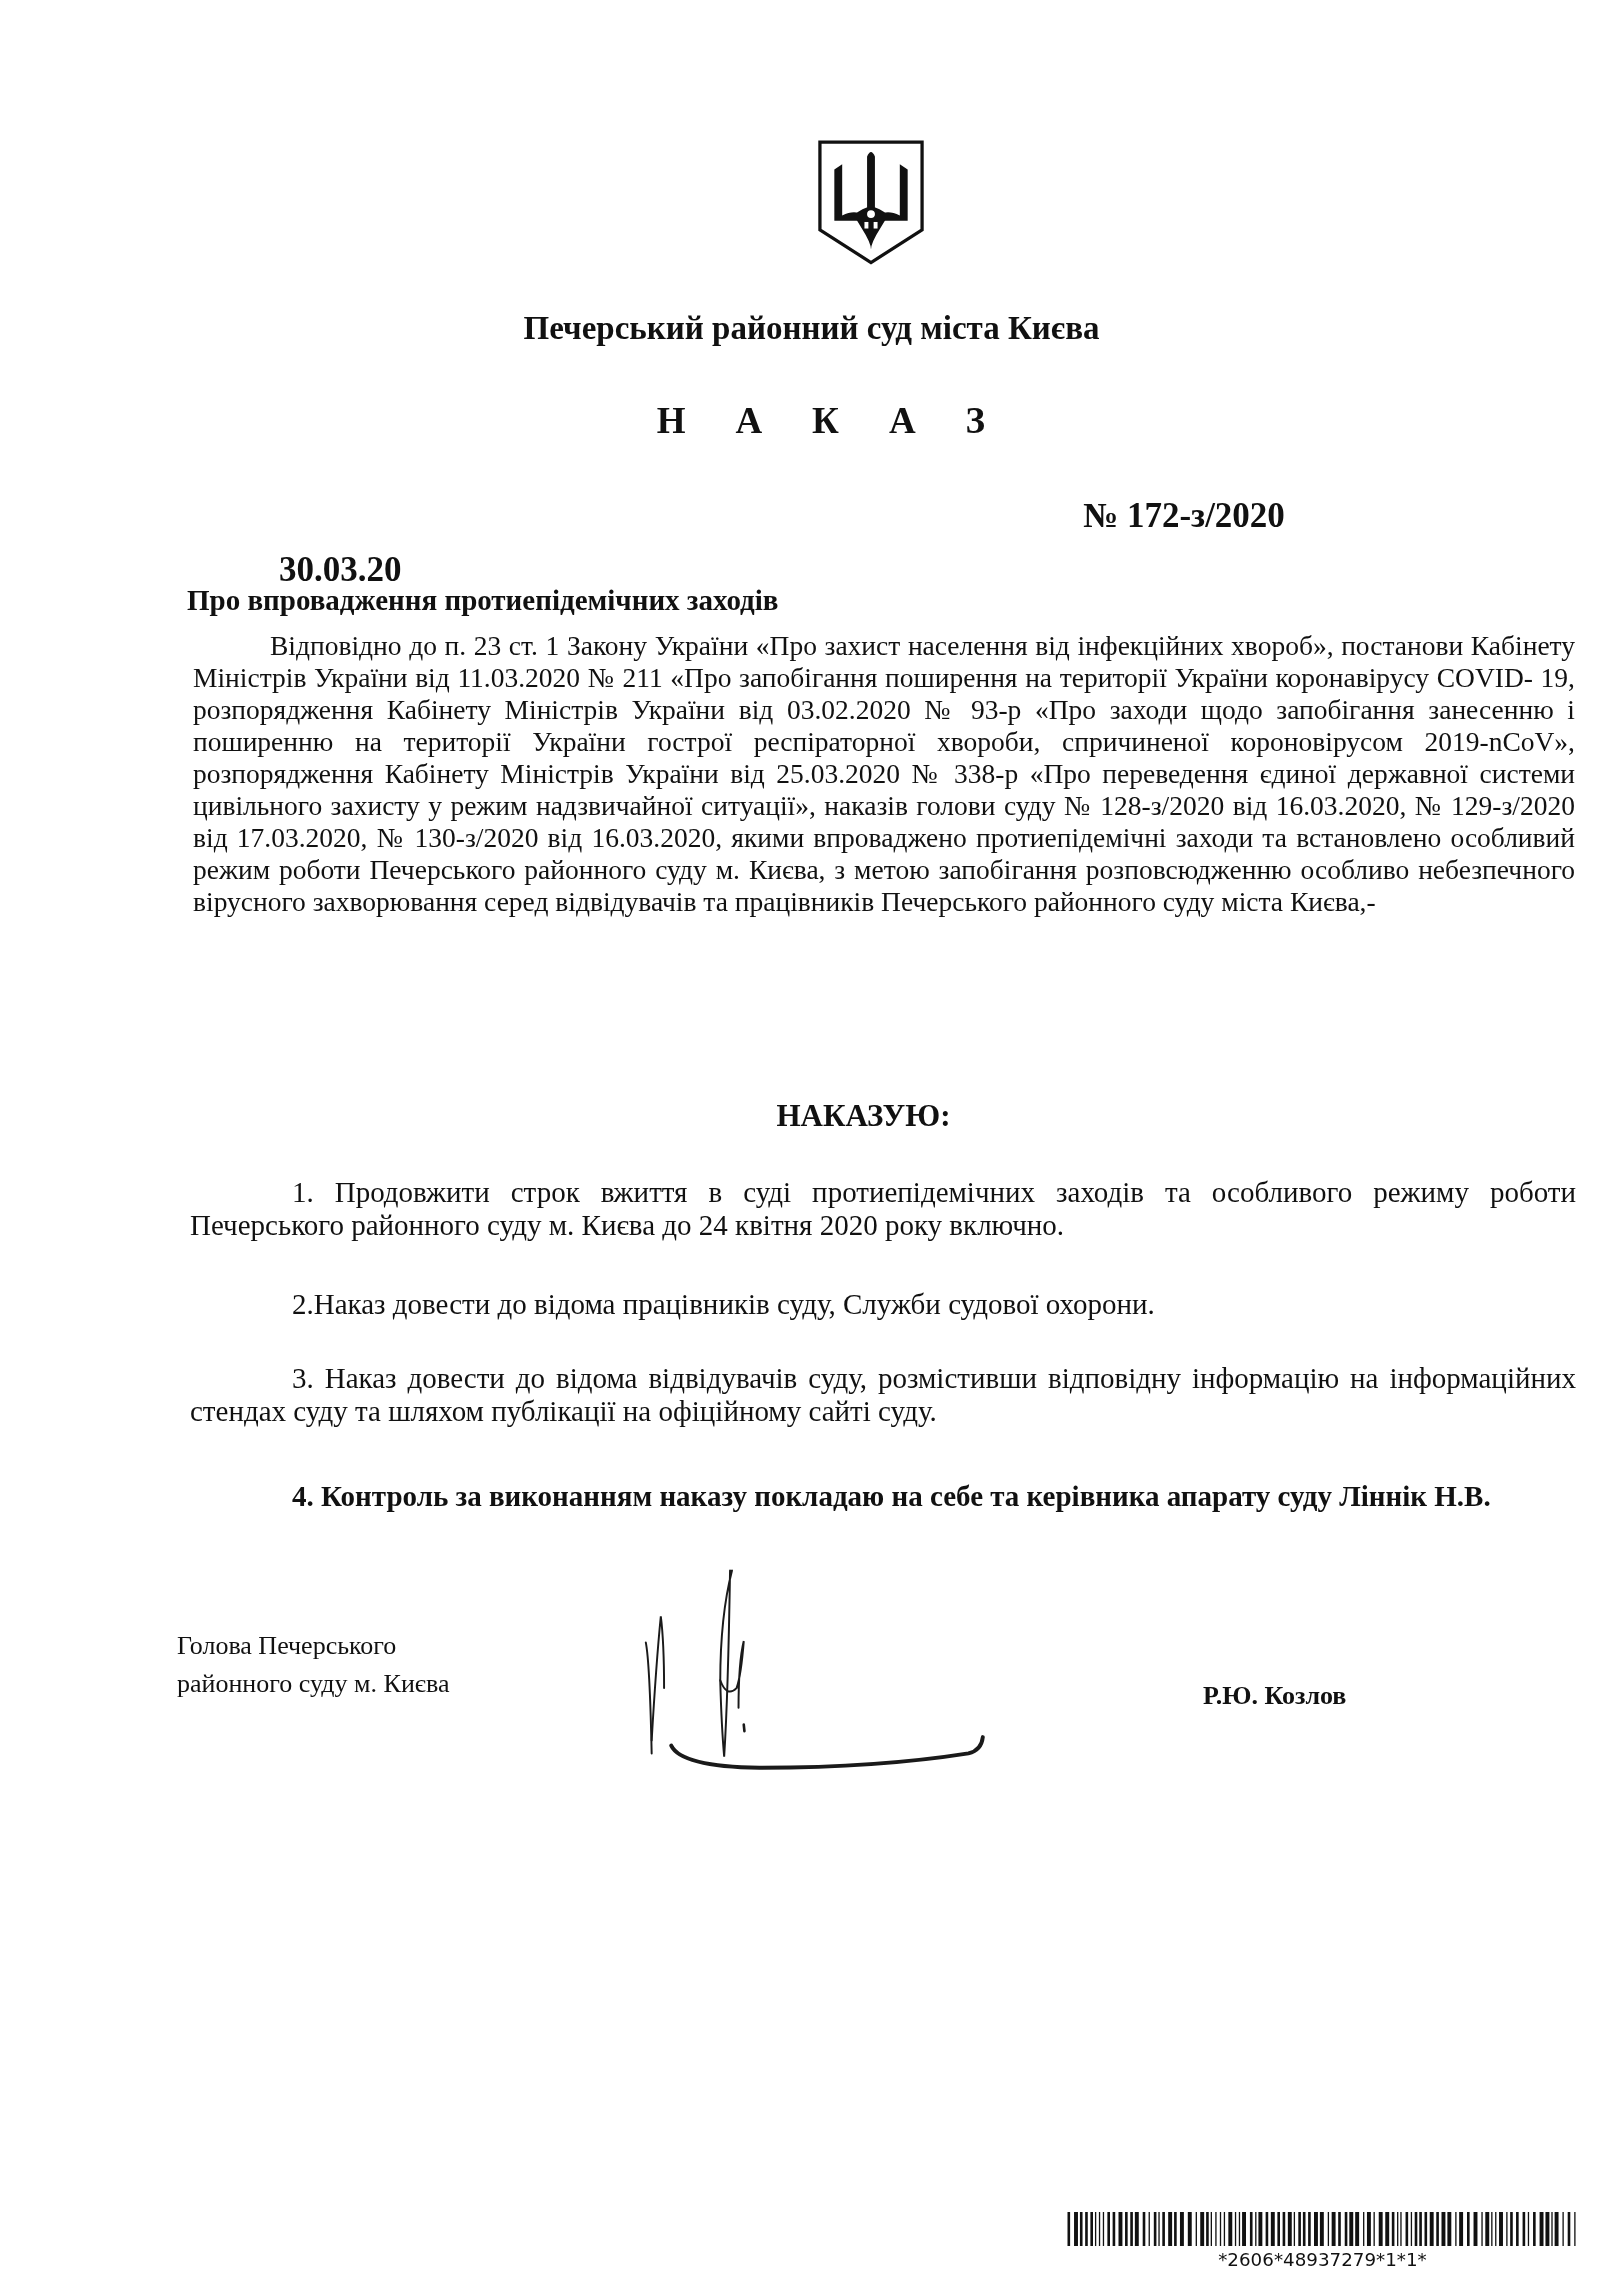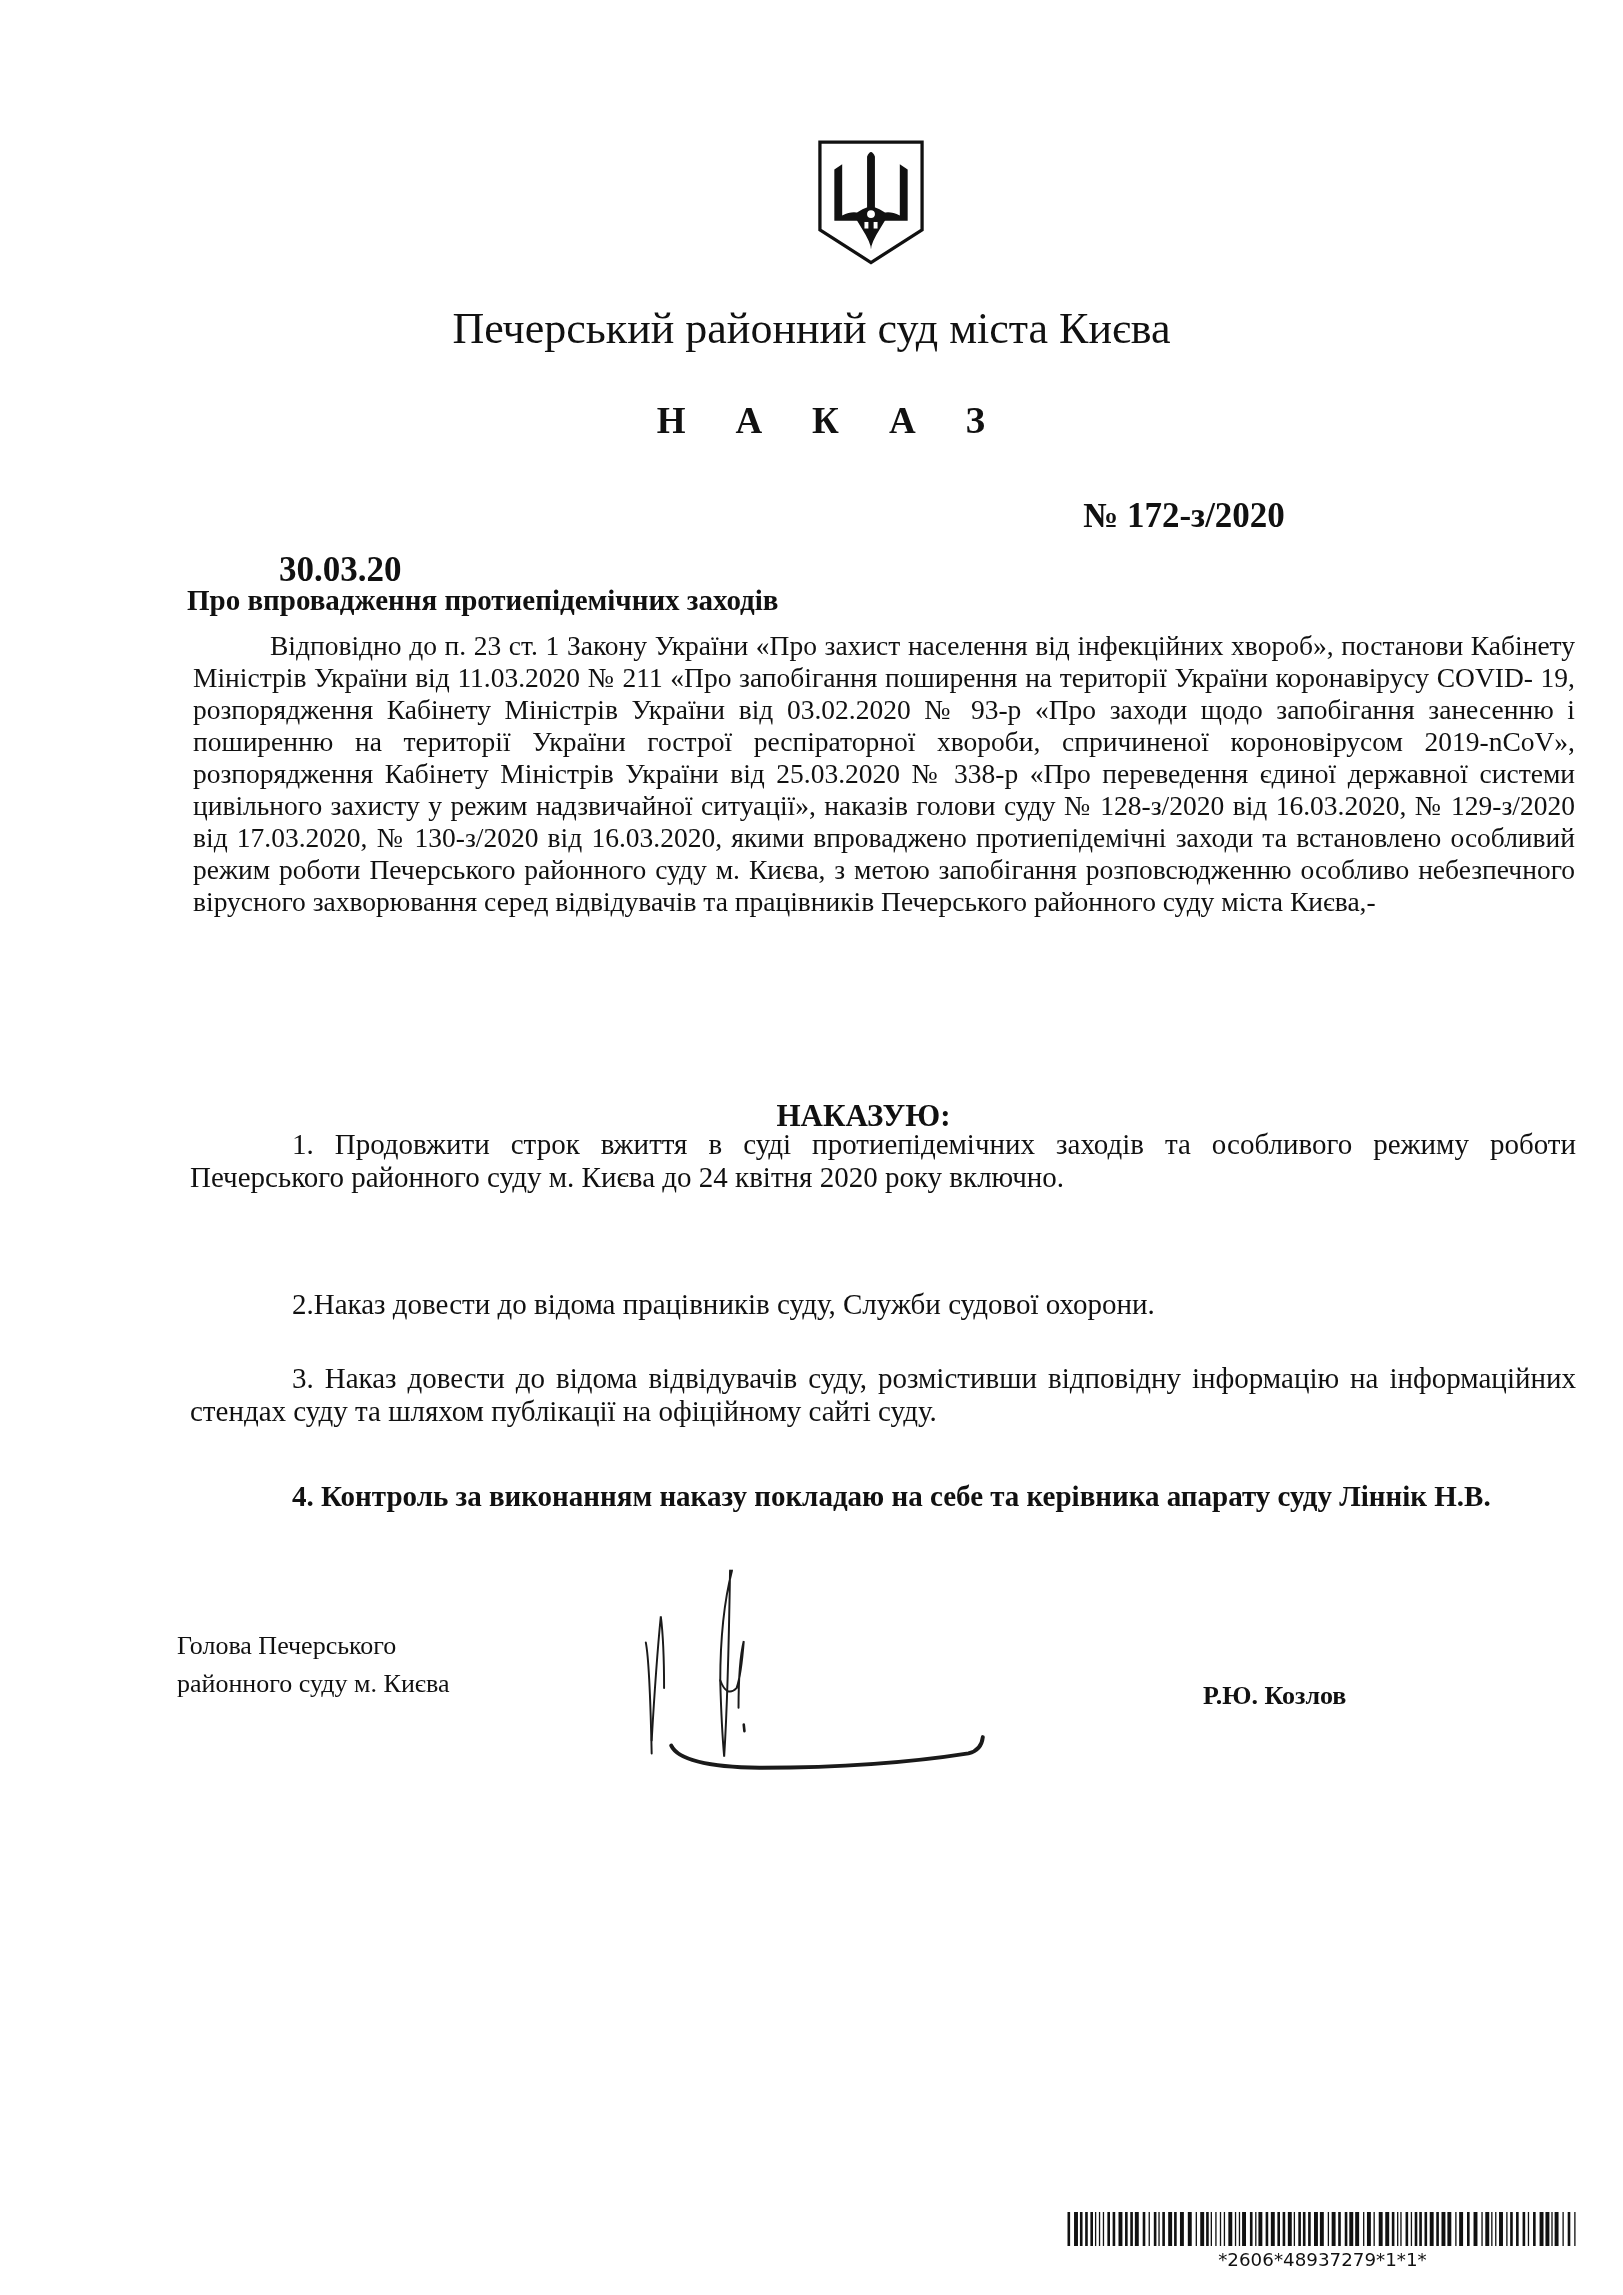--- a/index.html
+++ b/index.html
@@ -8,21 +8,21 @@
     font-family: "Liberation Serif", "DejaVu Serif", serif;
     color: #111111;
   }
   .abs { position: absolute; }
 
   
   #coat { left: 816px; top: 138px; width: 110px; height: 128px; }
 
   .court-name {
     left: 0; width: 1623px; top: 309px; text-align: center;
-    font-size: 44px; line-height: 39px;
+    font-size: 33px; line-height: 39px; font-weight: bold;
   }
   .order-title {
     left: 0; width: 1623px; top: 399px; text-align: center;
     font-size: 37px; font-weight: bold; letter-spacing: 0.55em; line-height: 43px;
     padding-left: 19.6px;
   }
   .order-date {
     left: 279px; top: 520px; font-size: 35px; font-weight: bold; line-height: 42px; margin-top: 29px;
   }
   .order-number {
@@ -38,21 +38,21 @@
   }
   .orders-heading {
     left: 0; width: 1623px; top: 1097px; text-align: center;
     font-size: 31px; font-weight: bold; line-height: 37px; padding-left: 52px;
   }
   .item {
     left: 190px; width: 1386px;
     font-size: 29px; line-height: 33px; text-align: justify;
     text-indent: 102px;
   }
-  #item-1 { top: 1128px; }
+  #item-1 { top: 1176px; }
   #item-2 { top: 1288px; }
   #item-3 { top: 1362px; }
   #item-4 { top: 1480px; font-weight: bold; }
 
   .signer-title {
     left: 177px; top: 1627px; font-size: 26px; font-weight: normal; line-height: 38px;
   }
   .signer-name {
     left: 1203px; top: 1677px; font-size: 26px; font-weight: bold; line-height: 38px;
   }

